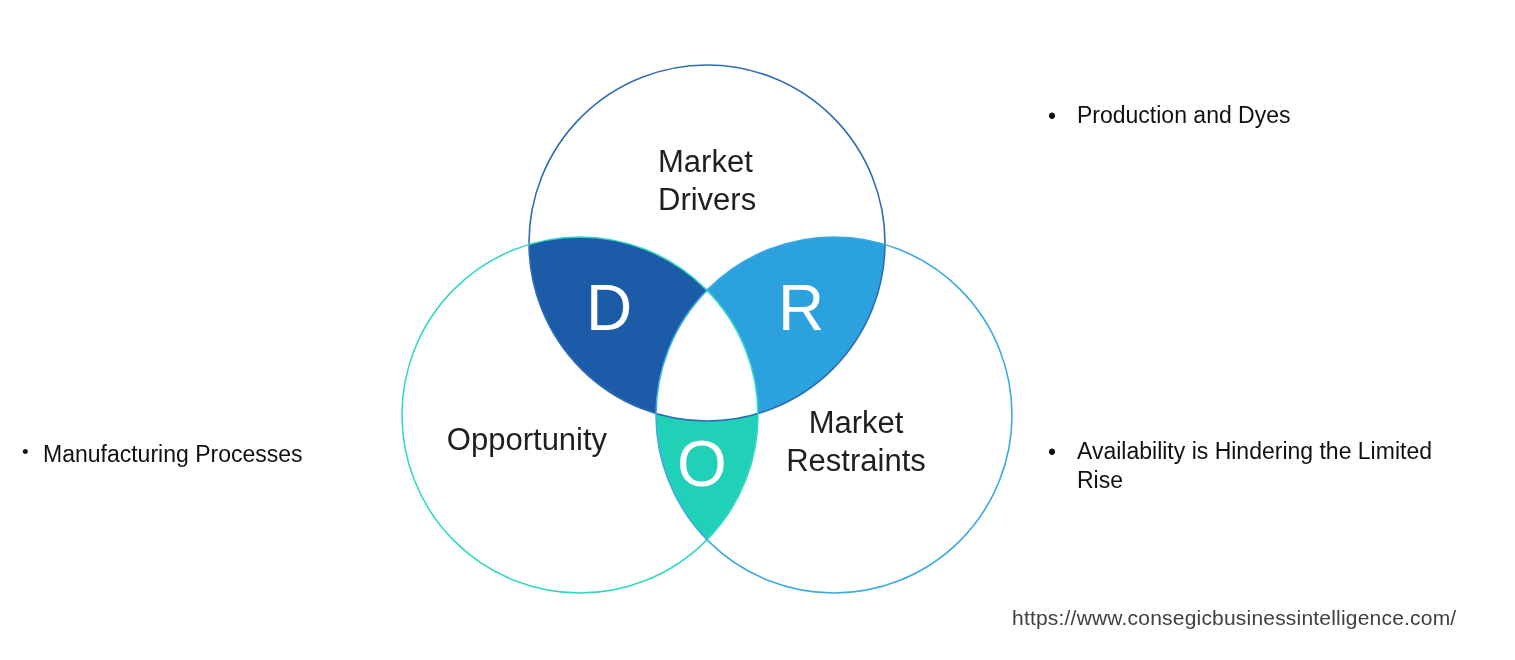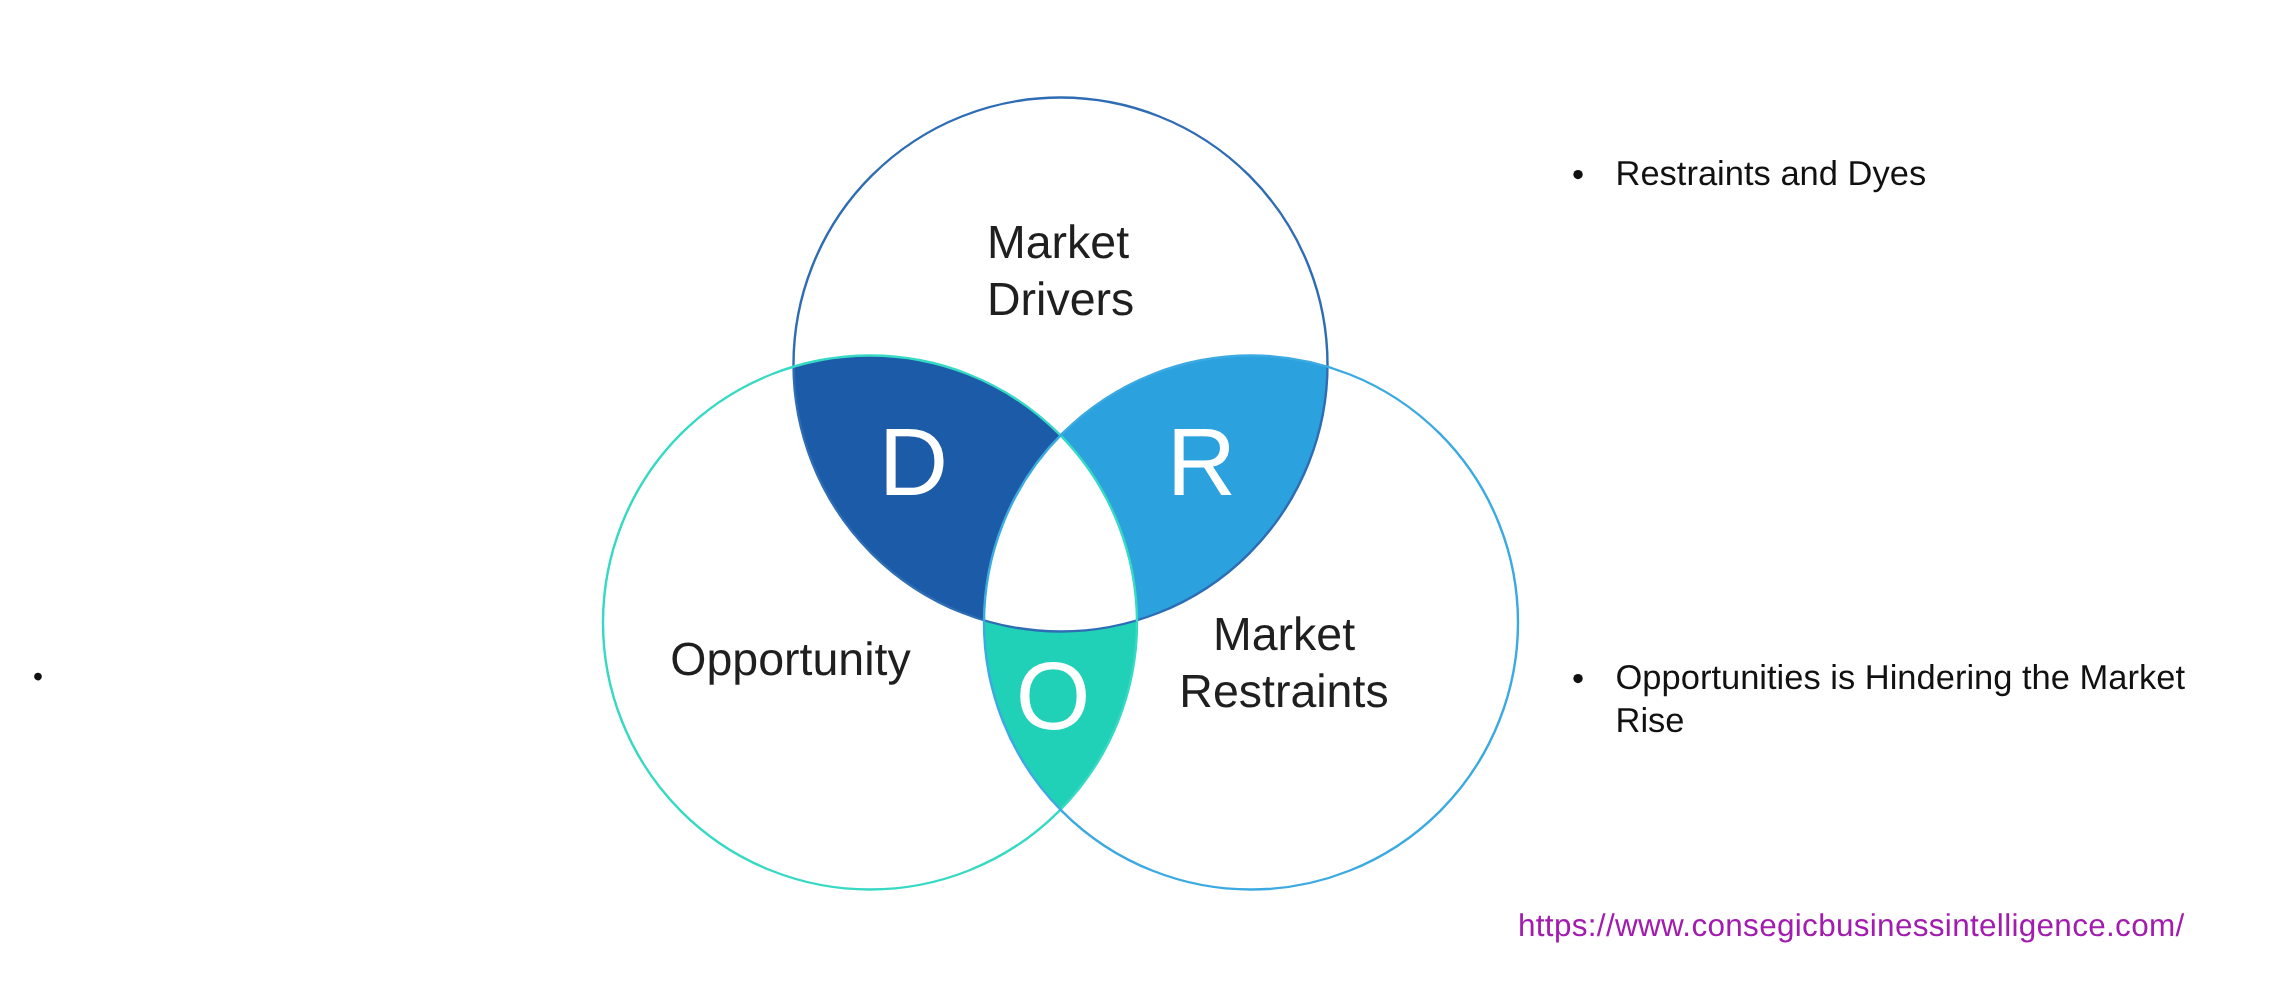--- a/index.html
+++ b/index.html
@@ -17,21 +17,21 @@
     position:absolute;display:flex;align-items:flex-start;
     color:#111111;font-size:23px;line-height:28.5px;font-weight:400;
   }
   .annotation .bullet{flex:0 0 auto;text-align:left;margin-top:1px;}
   .annotation .bullet.raised{font-size:19px;margin-top:-2px;}
   .annotation .text{flex:1 1 auto;}
   .ann-right .bullet{width:29px;}
   .ann-left .bullet{width:21px;}
   .footer-url{
     position:absolute;left:1012px;top:606px;
-    font-size:21px;color:#a21caf;letter-spacing:0.2px;
+    font-size:21px;color:#404040;letter-spacing:0.2px;
   }
 </style>
 </head>
 <body>
 
 <div class="venn-wrap">
   <svg width="1515" height="660" viewBox="0 0 1515 660">
     <defs>
       <clipPath id="clipA">
           <circle cx="707" cy="243" r="178"></circle>
@@ -84,31 +84,32 @@
 
     <text class="venn-letter" x="609" y="330" text-anchor="middle" fill="#ffffff">D</text>
     <text class="venn-letter" x="801" y="330" text-anchor="middle" fill="#ffffff">R</text>
     <text class="venn-letter" x="702" y="486" text-anchor="middle" fill="#ffffff">O</text>
   </svg>
 </div>
 
 <div class="annotation ann-left" style="left:22px;top:440px;width:360px;">
   <span class="bullet raised">•</span>
   <span class="text">
+    <div>Manufacturing Processes</div>
   </span>
 </div>
 
 <div class="annotation ann-right" style="left:1048px;top:101px;width:420px;">
   <span class="bullet">•</span>
   <span class="text">
-    <div>Restraints and Dyes</div>
+    <div>Production and Dyes</div>
   </span>
 </div>
 
 <div class="annotation ann-right" style="left:1048px;top:437px;width:430px;">
   <span class="bullet">•</span>
   <span class="text">
-    <div>Opportunities is Hindering the Market</div>
+    <div>Availability is Hindering the Limited</div>
     <div>Rise</div>
   </span>
 </div>
 
 <div class="footer-url">https://www.consegicbusinessintelligence.com/</div>
 
 </body></html>

